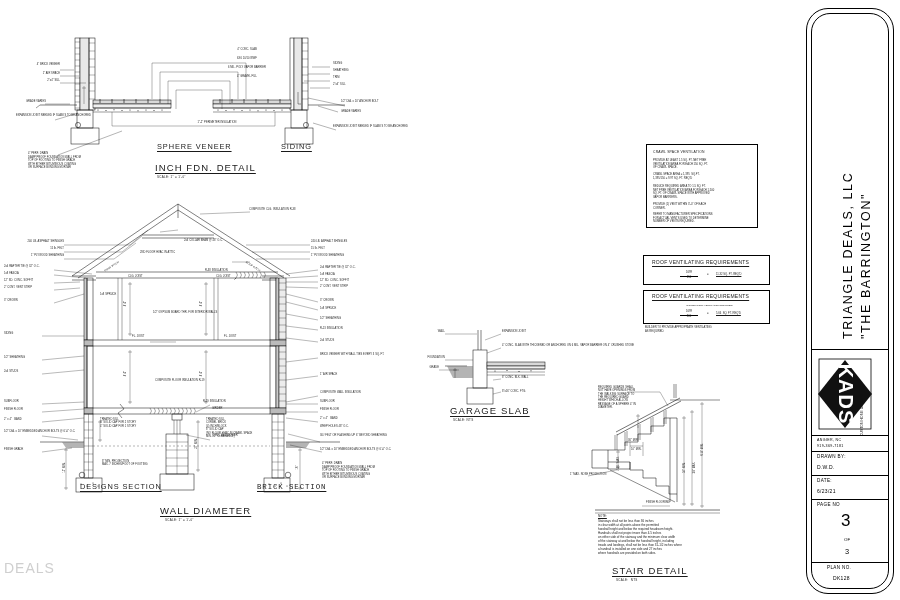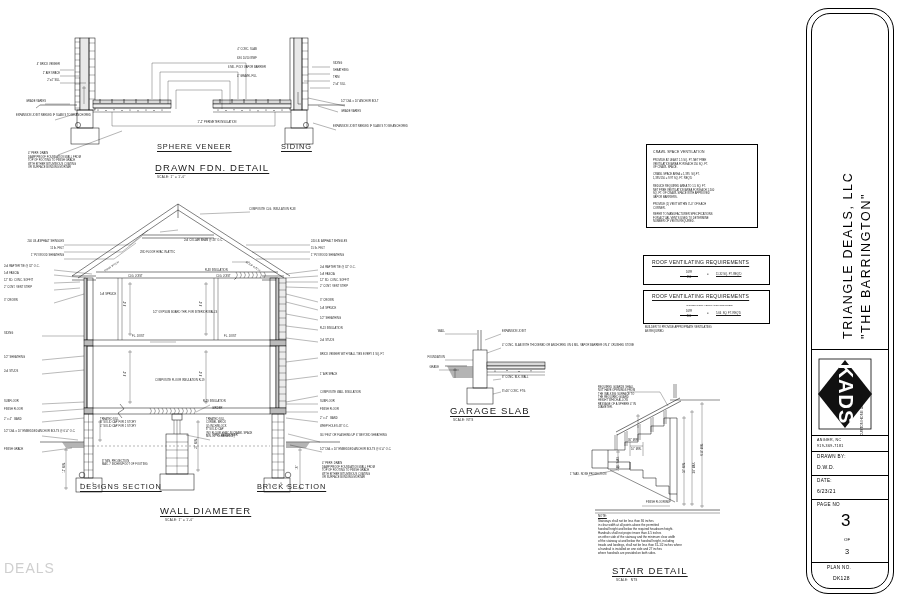--- a/index.html
+++ b/index.html
@@ -231,21 +231,21 @@
     <div class="t lbl" style="left:333px;top:126px;width:58px;">EXPANSION JOINT NEEDED IF SLAB IS TO BE ANCHORED</div>
 
     <div class="t lbl" style="left:28px;top:152px;width:110px;line-height:1.35;">4" PERF. DRAIN
 DAMP PROOF FOUNDATION WALL FROM
 TOP OF FOOTING TO FINISH GRADE
 WITH EITHER BITUMINOUS COATING
 OR SURFACE BONDING MORTAR</div>
 
     <div class="t ttl-sm" style="left:157px;top:143px;">SPHERE VENEER</div>
     <div class="t ttl-sm" style="left:281px;top:143px;">SIDING</div>
-    <div class="t ttl" style="left:155px;top:163px;">DRAWN FDN. DETAIL</div>
+    <div class="t ttl" style="left:155px;top:163px;">INCH FDN. DETAIL</div>
     <div class="t scale" style="left:157px;top:176px;">SCALE: 1" = 1'-0"</div>
   </div>
 
   <div class="abs" style="left:0;top:190px;width:400px;height:340px;">
     <svg width="400" height="340" viewBox="0 0 400 340">
       <g stroke="#000" fill="none" stroke-width="0.5">
 
         <path d="M178 14 L72 86 M178 14 L290 86"></path>
         <path d="M178 20 L78 88 M178 20 L284 88"></path>
         <path d="M178 14 L178 28"></path>
@@ -557,21 +557,21 @@
 
     <div class="t lbl" style="left:124px;top:112px;transform:rotate(-90deg);">8'-0"</div>
     <div class="t lbl" style="left:200px;top:112px;transform:rotate(-90deg);">8'-0"</div>
     <div class="t lbl" style="left:124px;top:182px;transform:rotate(-90deg);">8'-0"</div>
     <div class="t lbl" style="left:200px;top:182px;transform:rotate(-90deg);">8'-0"</div>
     <div class="t lbl" style="left:192px;top:252px;transform:rotate(-90deg);">24" MIN.</div>
     <div class="t lbl" style="left:60px;top:276px;transform:rotate(-90deg);">12" MIN.</div>
     <div class="t lbl" style="left:296px;top:276px;transform:rotate(-90deg);">16"</div>
 
     <div class="t ttl-sm" style="left:80px;top:293px;">DESIGNS SECTION</div>
-    <div class="t ttl-sm" style="left:257px;top:293px;">BRICK SECTION</div>
+    <div class="t ttl-sm" style="left:257px;top:293px;font-family:Liberation Mono, monospace;">BRICK SECTION</div>
     <div class="t ttl" style="left:160px;top:316px;">WALL DIAMETER</div>
     <div class="t scale" style="left:165px;top:329px;">SCALE: 1" = 1'-0"</div>
   </div>
 
   <div class="abs" style="left:570px;top:370px;width:190px;height:222px;">
     <svg width="190" height="222" viewBox="0 0 190 222">
       <g stroke="#000" fill="none" stroke-width="0.5">
 
         <path d="M38 92 L38 80 L55 80 L55 72 L68 72 L68 64 L81 64 L81 56 L94 56 L94 48 L107 48"></path>
         <path d="M38 92 L60 92 L60 100 L73 100 L73 108 L86 108 L86 116 L99 116 L99 124 L107 124"></path>

